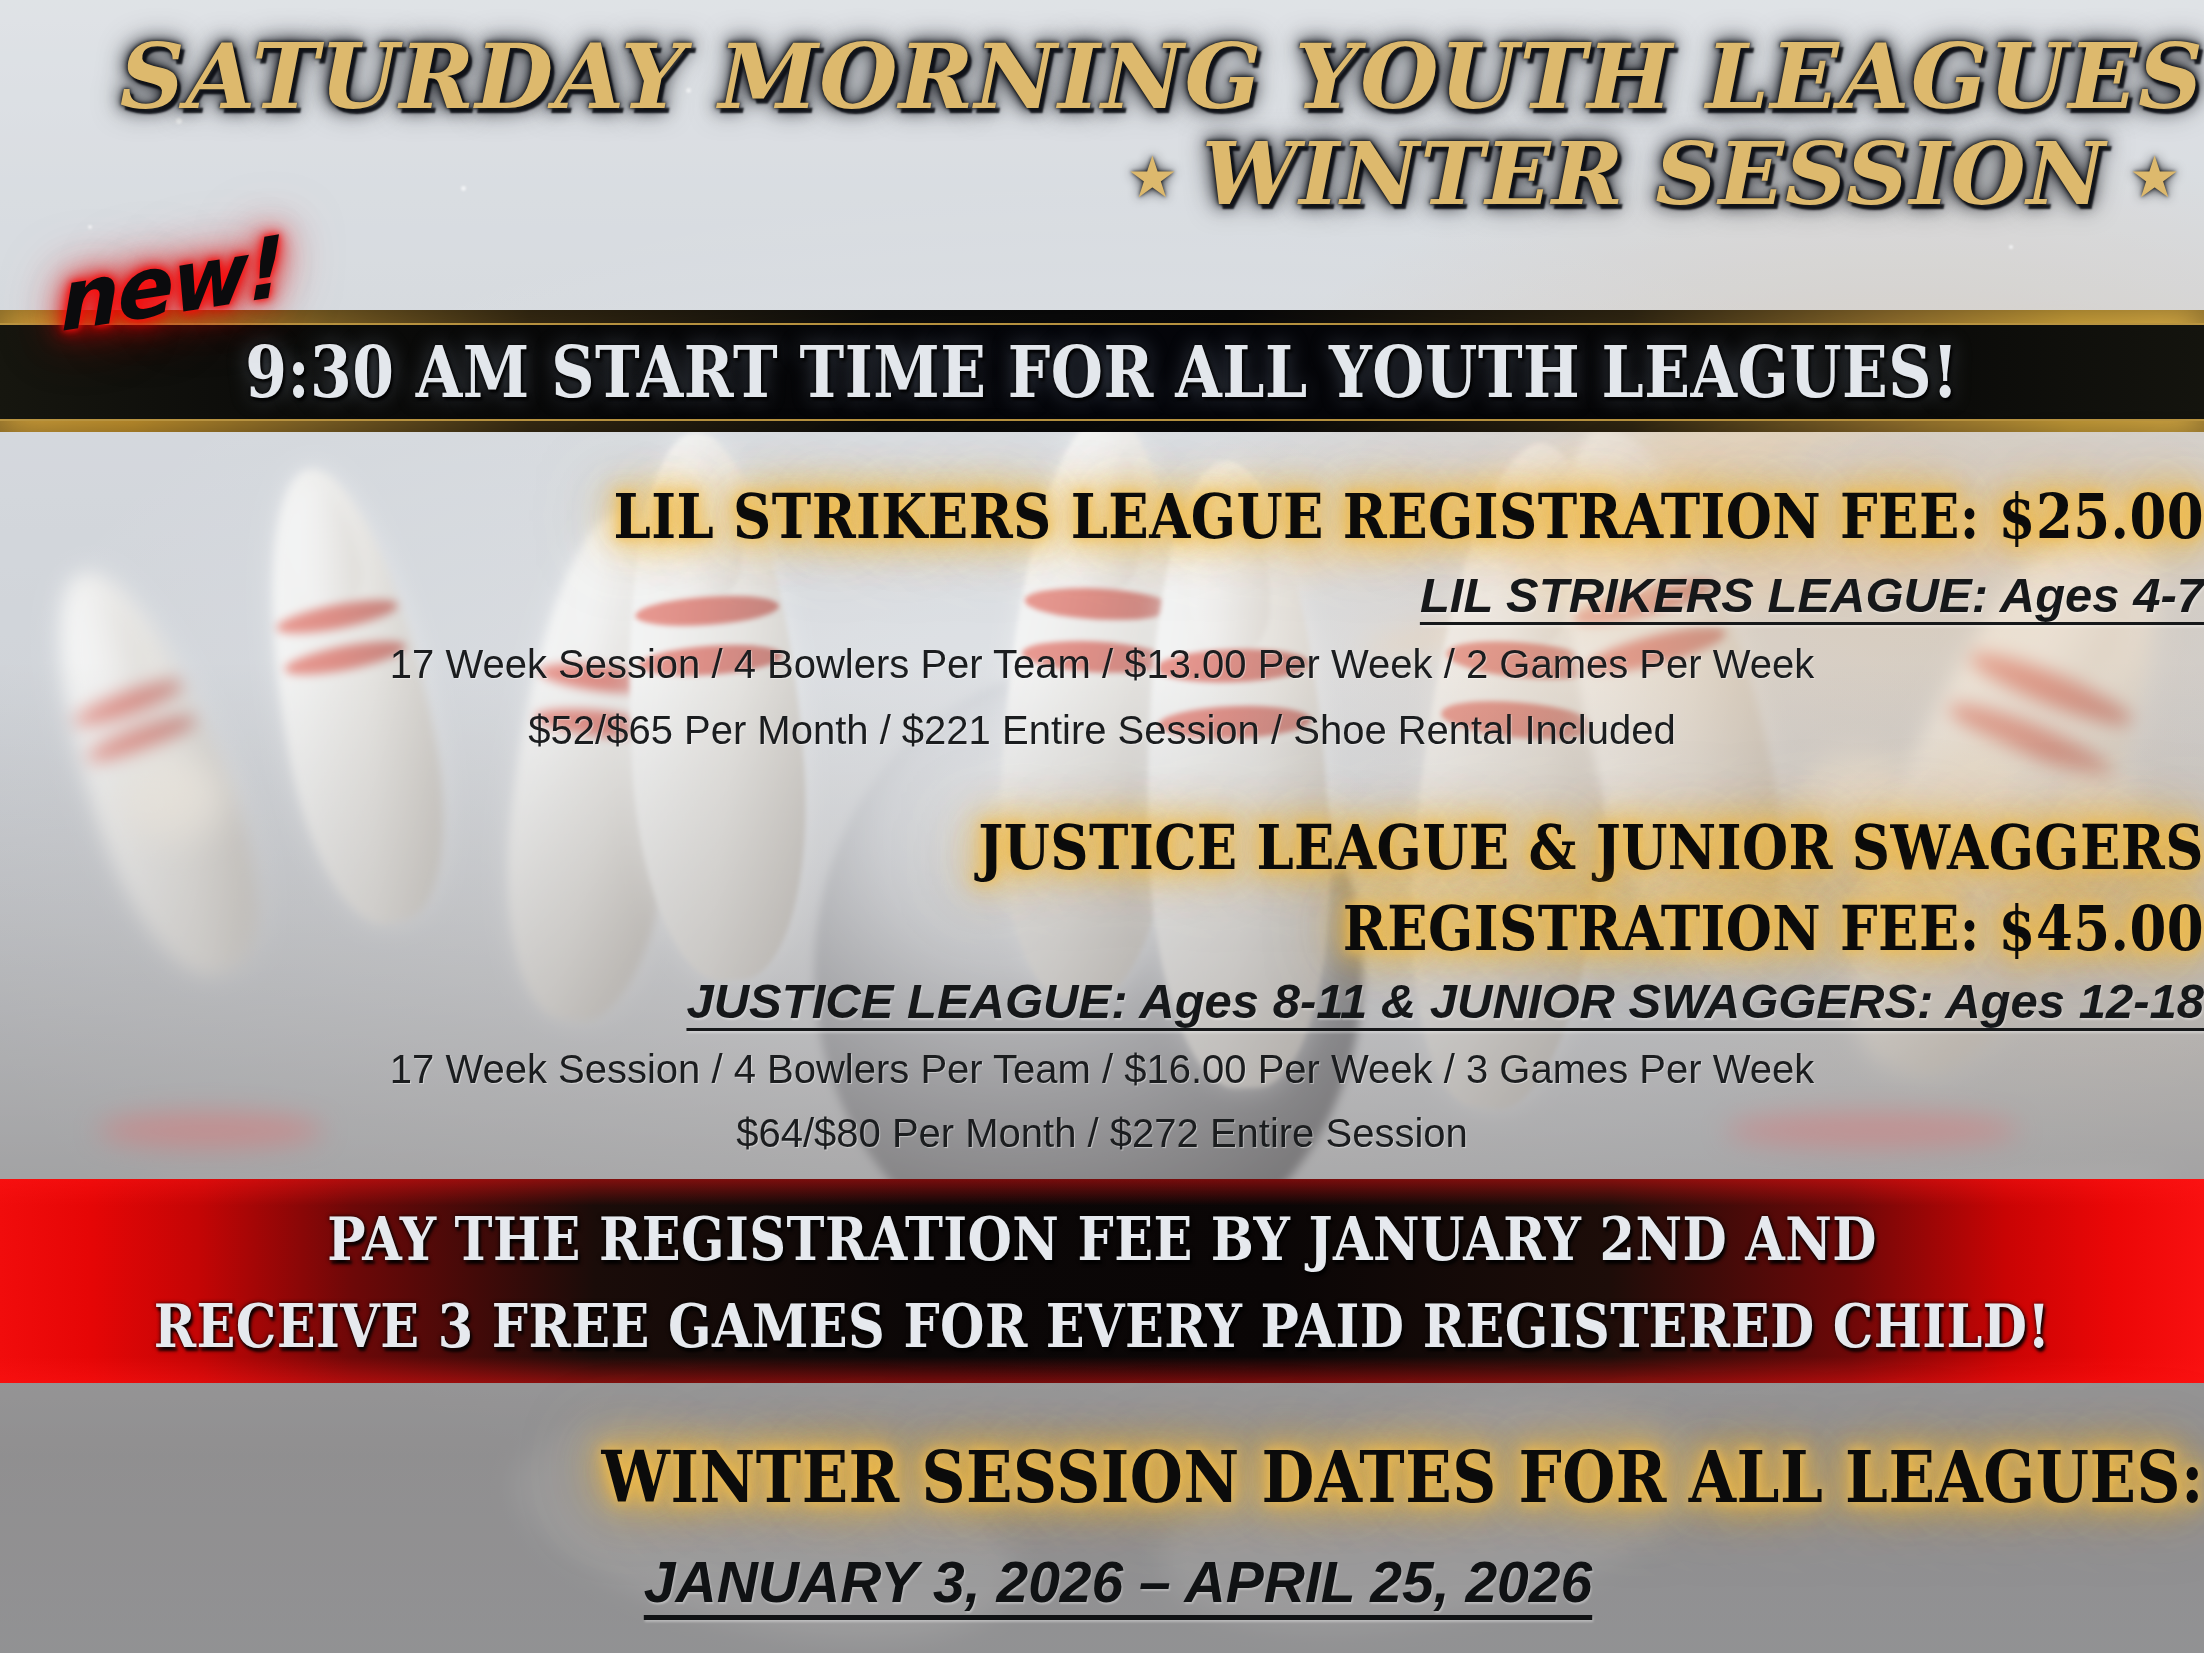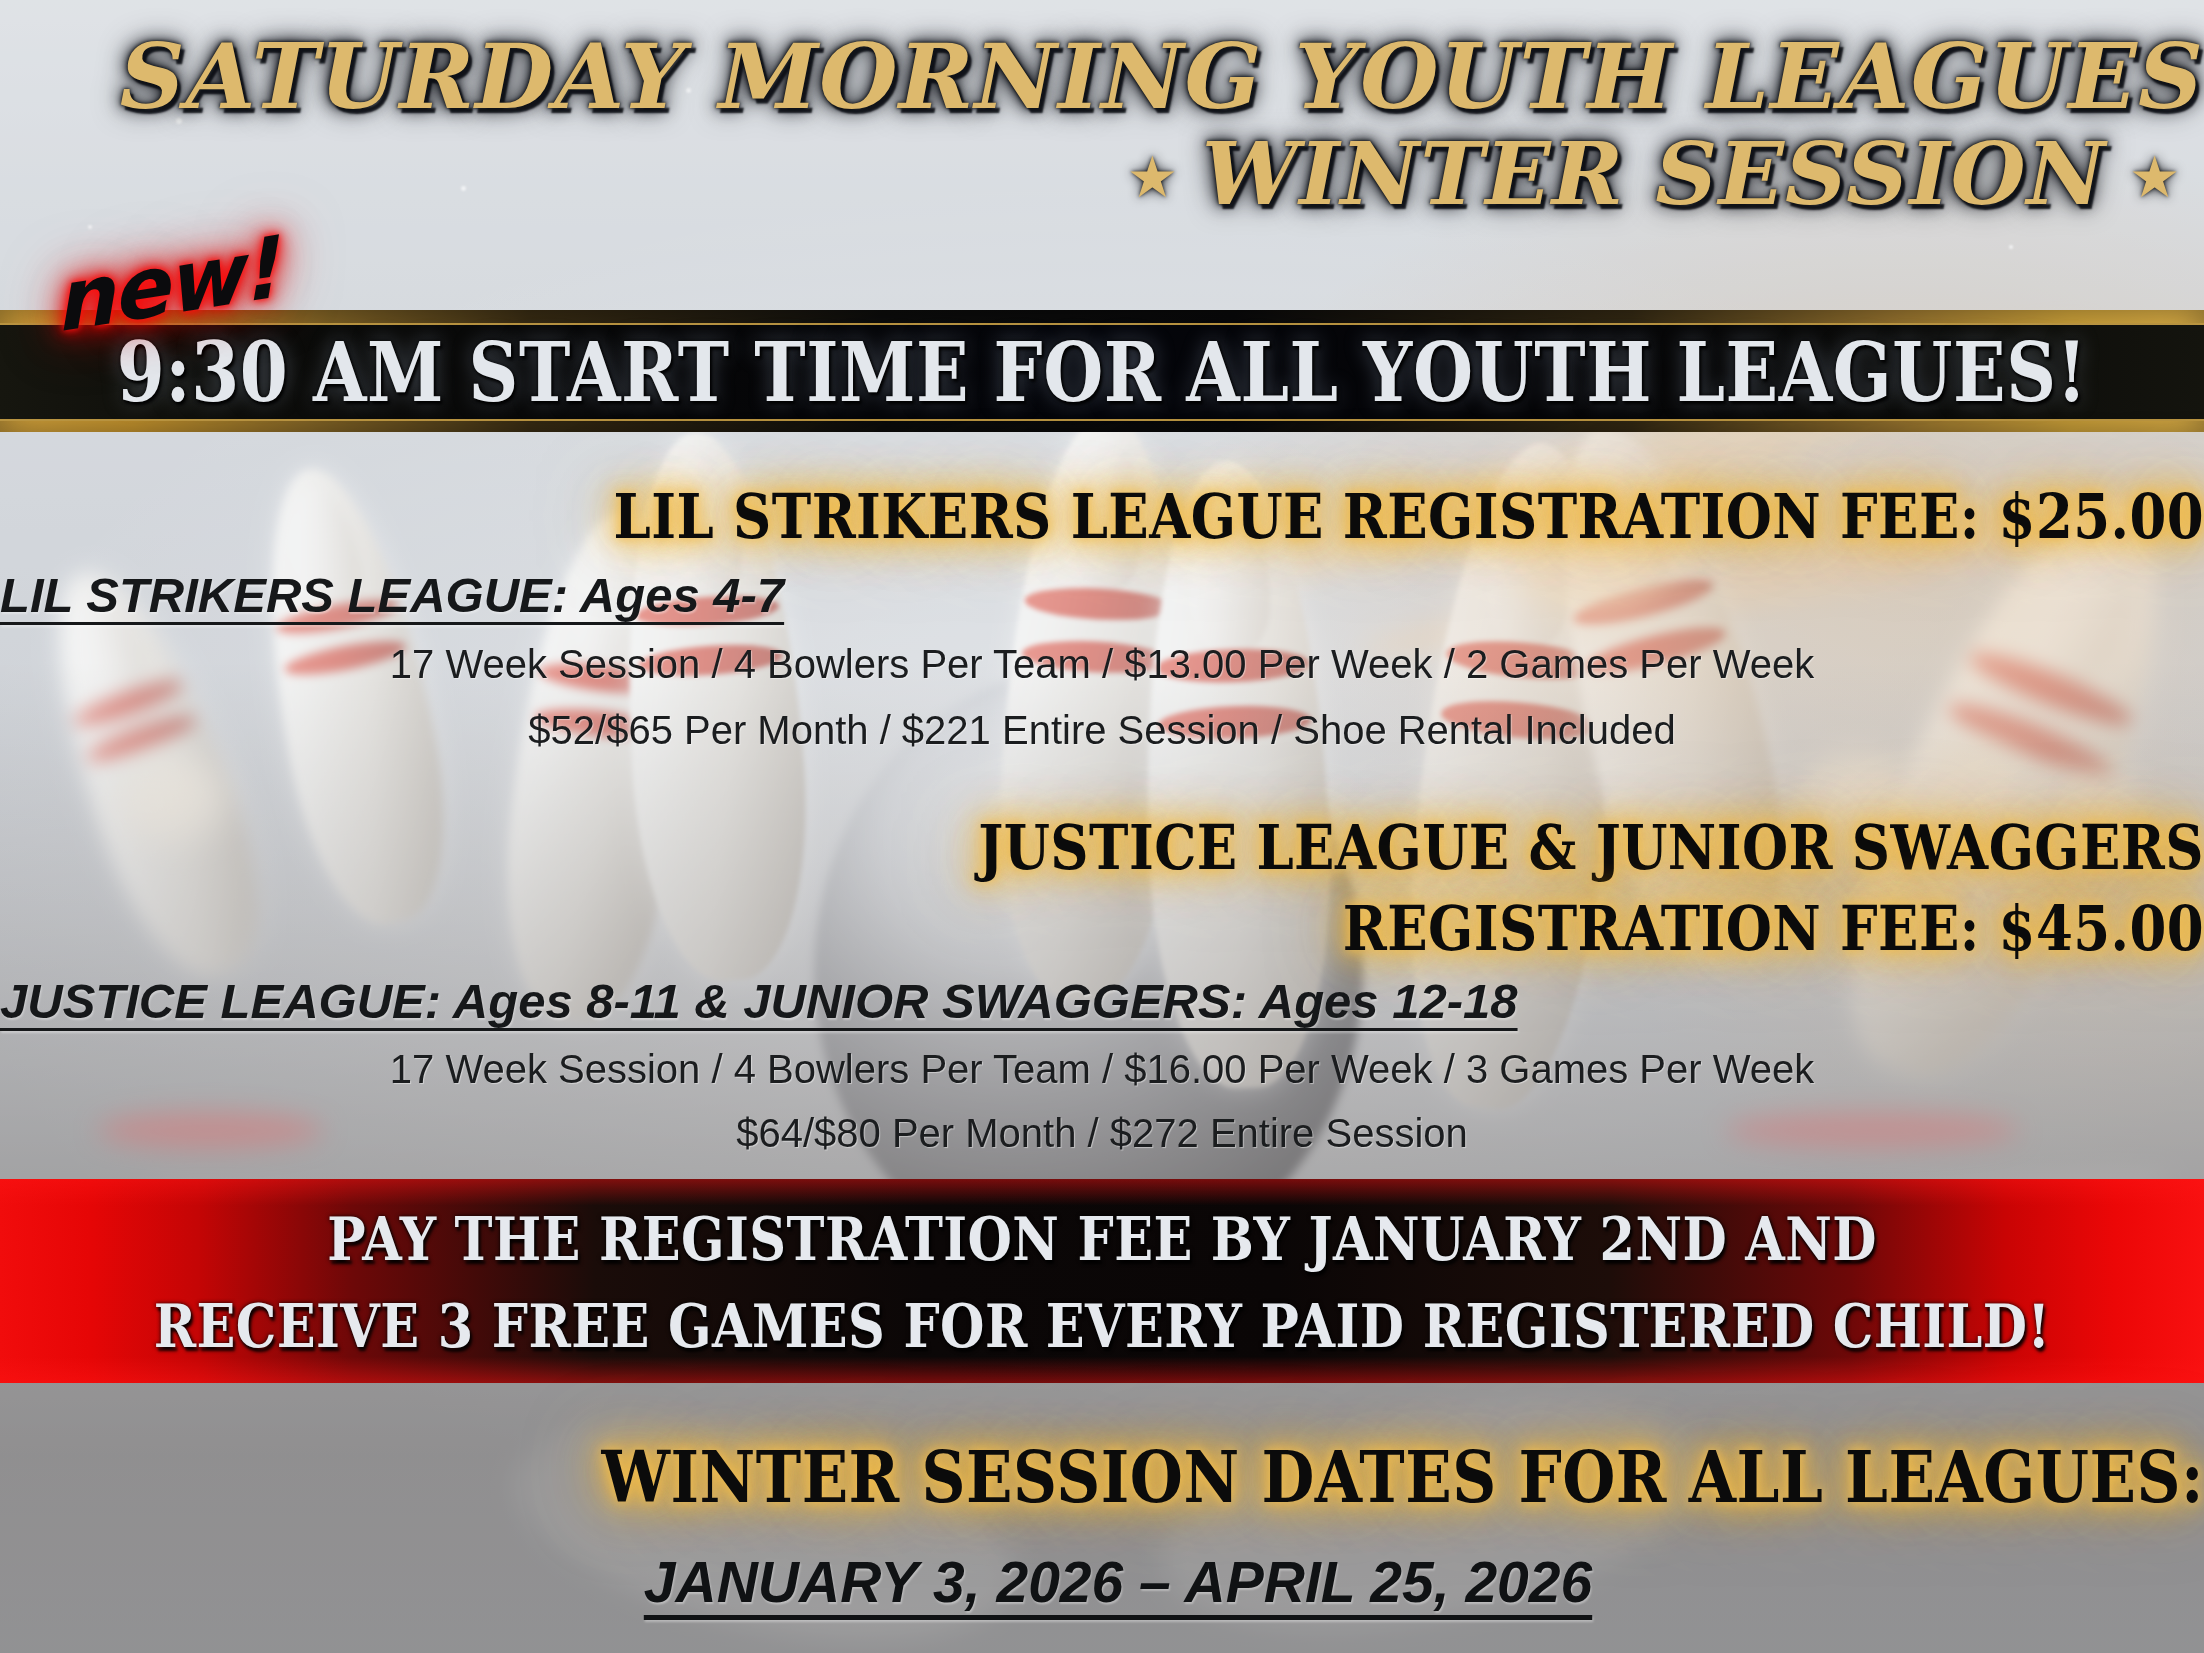--- a/index.html
+++ b/index.html
@@ -127,40 +127,40 @@
   }
   .band-black{
     position:absolute;left:0;right:0;top:323px;height:94px;
     background:linear-gradient(90deg,
       #16160f 0%, #0c0c0a 12%, #060607 30%, #04050a 50%, #050507 70%, #0b0b09 88%, #14140e 100%);
     border-top:2.9px solid rgba(226,180,77,.8);
     border-bottom:2.9px solid rgba(226,180,77,.8);
   }
   .band-black .label{
     position:absolute;left:0;right:0;top:50%;transform:translateY(-50%);
-    text-align:center;color:#e3e7ec;font-size:69px;
+    text-align:center;color:#e3e7ec;font-size:60px;
     text-shadow:0 0 3.9px rgba(0,0,0,.95),2px 2.9px 2.9px rgba(0,0,0,.9),0 0 19.6px rgba(180,200,230,.35);
   }
   .band-black .label .slab{display:inline-block;}
 
   
   .gold-head{
     position:absolute;left:0;right:0;text-align:right;
     color:#0b0b0b;font-size:53px;
   }
   .gold-head .slab{
     display:inline-block;
     text-shadow:
       0 0 9.8px #f2bf52, 0 0 19.6px #eeb743, 0 0 33px #e8ae35,
       0 0 51px rgba(232,174,53,.85), 0 0 73px rgba(228,166,40,.55);
   }
 
   
   .sub-head{
-    position:absolute;left:0;right:0;text-align:left;
+    position:absolute;left:0;right:0;text-align:right;
     color:#16181a;font-size:49px;font-style:italic;font-weight:600;
     text-decoration:underline;text-underline-offset:9.8px;text-decoration-thickness:2.9px;
     text-shadow:1px 2px 2px rgba(255,255,255,.35);
   }
   
   .detail{
     position:absolute;left:0;right:0;text-align:center;
     color:#1b1d1f;font-size:40px;font-weight:400;
     text-shadow:1px 1px 1px rgba(255,255,255,.45);
   }

